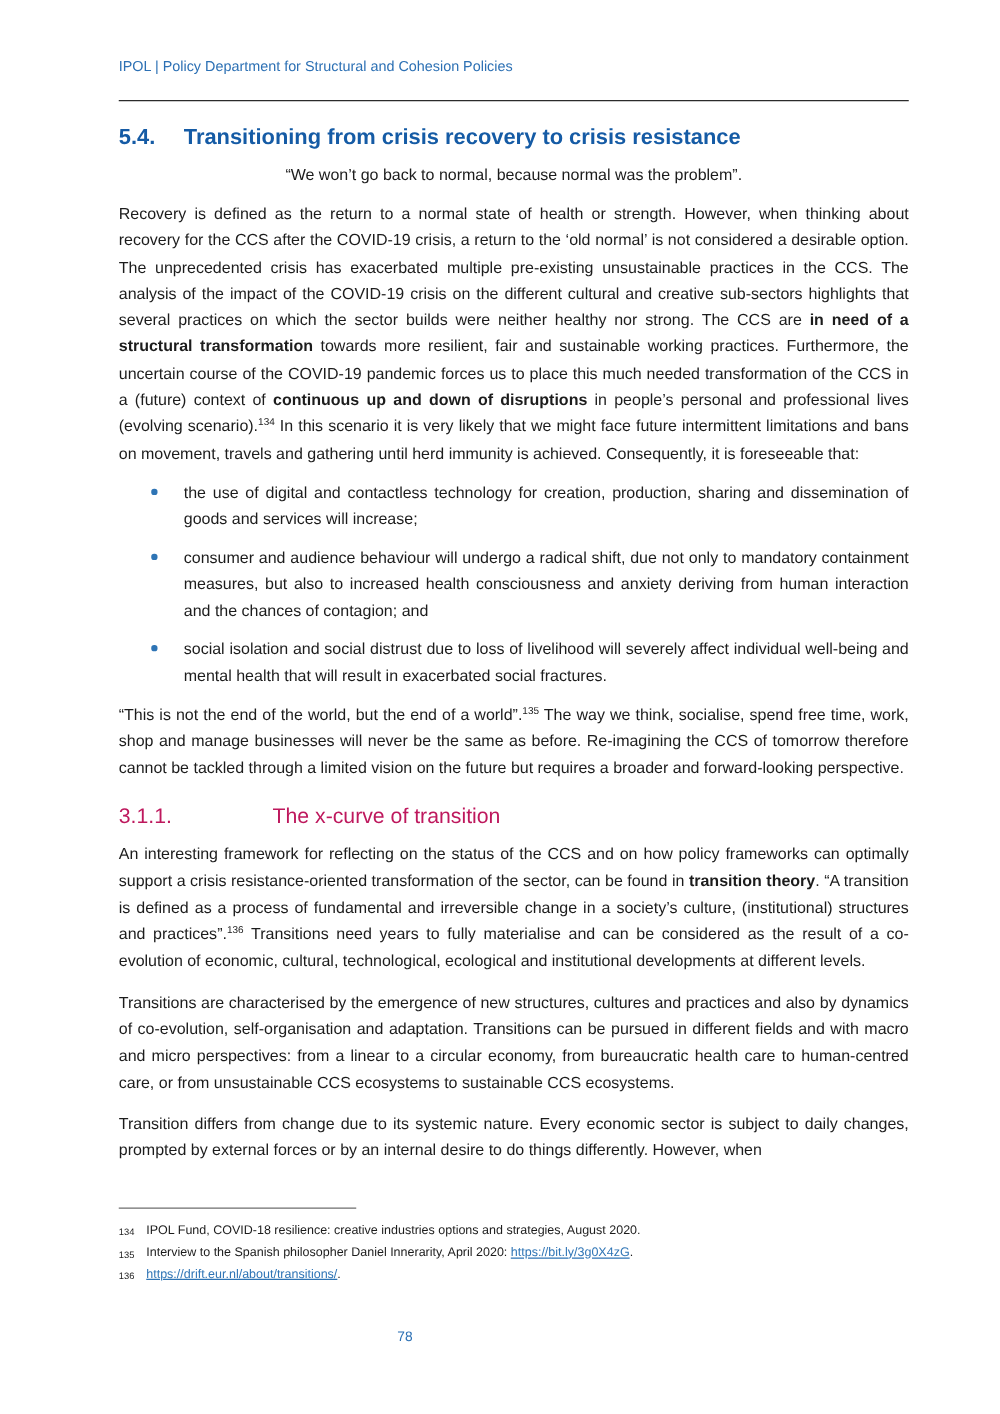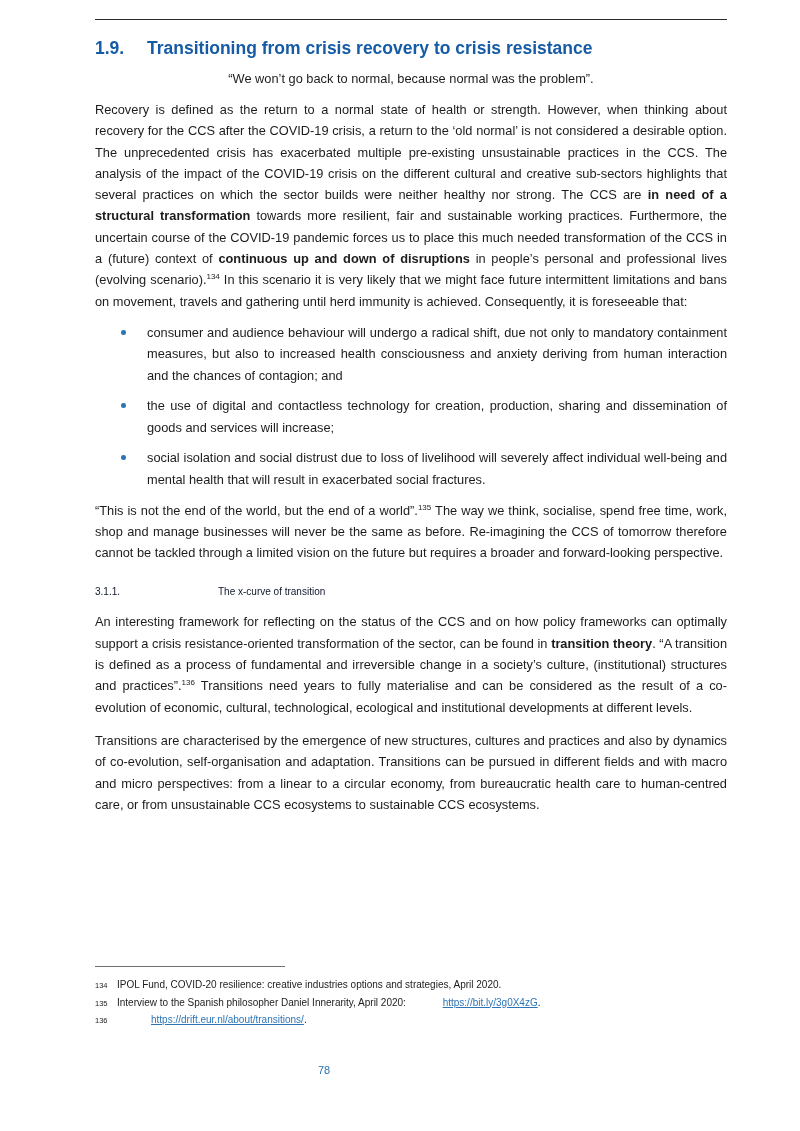--- a/index.html
+++ b/index.html
@@ -51,90 +51,92 @@
     text-align: justify;
   }
   ul.bullet-list li .dot {
     position: absolute; left: 26px; top: 8px;
     width: 4.6px; height: 4.6px; border-radius: 50%;
     background: #2e74b5;
   }
 
   h2.subsection-heading {
     margin: 19px 0 0 0; padding: 0;
-    font-size: 10px; line-height: 19px;
-    color: #0f172a; font-weight: normal;
+    font-size: 17px; line-height: 19px;
+    color: #be185d; font-weight: normal;
     display: flex;
   }
   h2 .sec-num { display: inline-block; width: 123px; flex: 0 0 123px; }
 
   .footnote-block { position: absolute; left: 95px; width: 632px; top: 966px; }
   .footnote-rule { width: 190px; border-top: 1.2px solid #6e6e6e; margin-bottom: 10px; }
   .footnote { font-size: 10px; line-height: 16.5px; display: flex; }
   .fn-num { flex: 0 0 22px; font-size: 7.5px; vertical-align: top; padding-top: 1px; }
   .fn-text { flex: 1; }
   .footnote a, .fn-text a {
-    color: #2e74b5; text-decoration: underline; cursor: pointer; margin-left: 34px;
+    color: #2e74b5; text-decoration: underline; cursor: pointer;
   }
 
   .page-number {
     position: absolute; top: 1064px; left: 0; width: 648px;
     text-align: center;
     font-size: 11px; color: #2c70b4;
   }
 </style>
 </head>
 <body>
 
 <div class="content">
 
+  <div class="doc-header">IPOL | Policy Department for Structural and Cohesion Policies</div>
 
   <div class="header-rule"></div>
 
   <h1 class="section-heading">
-    <span class="sec-num">1.9.</span>
+    <span class="sec-num">5.4.</span>
     <span>Transitioning from crisis recovery to crisis resistance</span>
   </h1>
 
   <div class="quote">“We won’t go back to normal, because normal was the problem”.</div>
 
   <p class="body-p"><span>Recovery is defined as the return to a normal state of health or strength. However, when thinking about recovery for the CCS after the COVID-19 crisis, a return to the ‘old normal’ is not considered a desirable option. The unprecedented crisis has exacerbated multiple pre-existing unsustainable practices in the CCS. The analysis of the impact of the COVID-19 crisis on the different cultural and creative sub-sectors highlights that several practices on which the sector builds were neither healthy nor strong. The CCS are </span><span class="b">in need of a structural transformation</span><span> towards more resilient, fair and sustainable working practices. Furthermore, the uncertain course of the COVID-19 pandemic forces us to place this much needed transformation of the CCS in a (future) context of </span><span class="b">continuous up and down of disruptions</span><span> in people’s personal and professional lives (evolving scenario).</span><span class="sup">134</span><span> In this scenario it is very likely that we might face future intermittent limitations and bans on movement, travels and gathering until herd immunity is achieved. Consequently, it is foreseeable that:</span></p>
 
   <ul class="bullet-list">
     <li>
       <span class="dot"></span>
-      <span><span>consumer and audience behaviour will undergo a radical shift, due not only to mandatory containment measures, but also to increased health consciousness and anxiety deriving from human interaction and the chances of contagion; and</span></span>
+      <span><span>the use of digital and contactless technology for creation, production, sharing and dissemination of goods and services will increase;</span></span>
     </li>
     <li>
       <span class="dot"></span>
-      <span><span>the use of digital and contactless technology for creation, production, sharing and dissemination of goods and services will increase;</span></span>
+      <span><span>consumer and audience behaviour will undergo a radical shift, due not only to mandatory containment measures, but also to increased health consciousness and anxiety deriving from human interaction and the chances of contagion; and</span></span>
     </li>
     <li>
       <span class="dot"></span>
       <span><span>social isolation and social distrust due to loss of livelihood will severely affect individual well-being and mental health that will result in exacerbated social fractures.</span></span>
     </li>
   </ul>
 
   <p class="body-p" style="margin-top:3px"><span>“</span><span class="i">This is not the end of the world, but the end of a world</span><span>”.</span><span class="sup">135</span><span> The way we think, socialise, spend free time, work, shop and manage businesses will never be the same as before. Re-imagining the CCS of tomorrow therefore cannot be tackled through a limited vision on the future but requires a broader and forward-looking perspective.</span></p>
 
   <h2 class="subsection-heading">
     <span class="sec-num">3.1.1.</span>
     <span>The x-curve of transition</span>
   </h2>
 
   <p class="body-p" style="margin-top:10px"><span>An interesting framework for reflecting on the status of the CCS and on how policy frameworks can optimally support a crisis resistance-oriented transformation of the sector, can be found in </span><span class="b">transition theory</span><span>. “</span><span class="i">A transition is defined as a process of fundamental and irreversible change in a society’s culture, (institutional) structures and practices</span><span>”.</span><span class="sup">136</span><span> Transitions need years to fully materialise and can be considered as the result of a co-evolution of economic, cultural, technological, ecological and institutional developments at different levels.</span></p>
   <p class="body-p"><span>Transitions are characterised by the emergence of new structures, cultures and practices and also by dynamics of co-evolution, self-organisation and adaptation. Transitions can be pursued in different fields and with macro and micro perspectives: from a linear to a circular economy, from bureaucratic health care to human-centred care, or from unsustainable CCS ecosystems to sustainable CCS ecosystems.</span></p>
+  <p class="body-p"><span>Transition differs from change due to its systemic nature. Every economic sector is subject to daily changes, prompted by external forces or by an internal desire to do things differently. However, when</span></p>
 
 </div>
 
 <div class="footnote-block">
   <div class="footnote-rule"></div>
   <div class="footnote">
     <span class="fn-num">134</span>
-    <span class="fn-text"><span>IPOL Fund, </span><span class="i">COVID-20 resilience: creative industries options and strategies</span><span>, April 2020.</span></span>
+    <span class="fn-text"><span>IPOL Fund, </span><span class="i">COVID-18 resilience: creative industries options and strategies</span><span>, August 2020.</span></span>
   </div>
   <div class="footnote">
     <span class="fn-num">135</span>
     <span class="fn-text"><span>Interview to the Spanish philosopher Daniel Innerarity, April 2020: </span><a href="#">https://bit.ly/3g0X4zG</a><span>.</span></span>
   </div>
   <div class="footnote">
     <span class="fn-num">136</span>
     <span class="fn-text"><a href="#">https://drift.eur.nl/about/transitions/</a><span>.</span></span>
   </div>
 </div>

